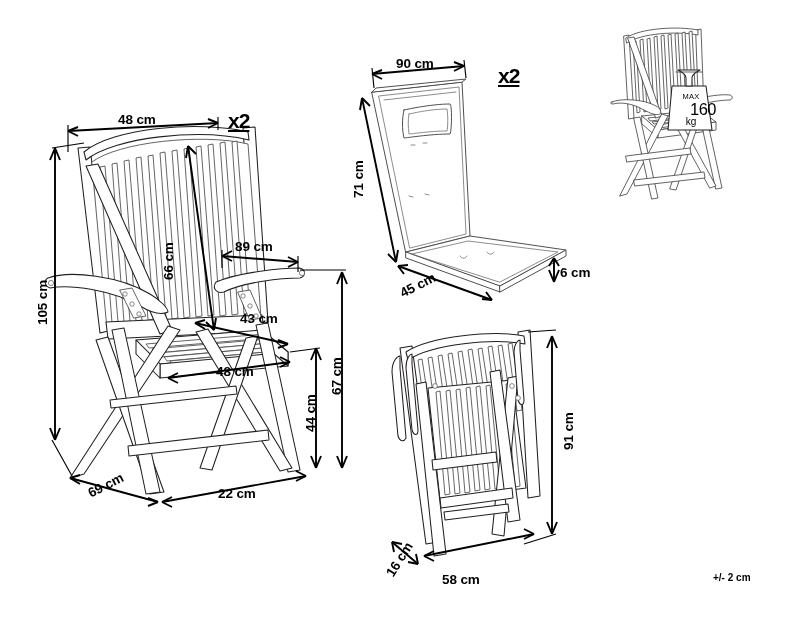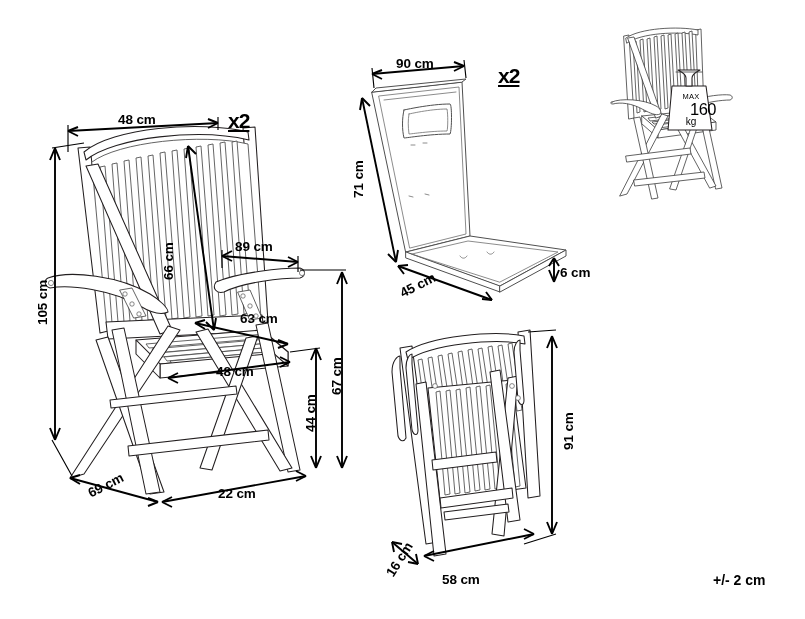--- a/index.html
+++ b/index.html
@@ -75,21 +75,21 @@
   .lbl {
     position: absolute;
     font-family: "Liberation Sans", sans-serif;
     font-weight: bold;
     color: #000000;
     white-space: nowrap;
     line-height: 1;
   }
   .dim-lbl { font-size: 13.5px; letter-spacing: -0.1px; }
   .qty-lbl { font-size: 21px; letter-spacing: -1px; text-decoration: underline; }
-  .tol-lbl { font-size: 14px; text-align: center; }
+  .tol-lbl { font-size: 10px; text-align: center; }
   .rot90  { transform: rotate(-90deg); transform-origin: 0 0; }
   .rot-ang { transform: rotate(-27deg); transform-origin: 0 0; }
   .rot-16  { transform: rotate(-58deg); transform-origin: 0 0; }
   .rot-66  { transform: rotate(-90deg); transform-origin: 0 0; }
   .wblock {
     position: absolute;
     text-align: center;
     font-family: "Liberation Sans", sans-serif;
     font-weight: normal;
     color: #000000;
@@ -357,21 +357,21 @@
     <path class="wood" d="M678 70 C678 70 686 74 686 78 L686 86 L692 86 L692 78 C692 74 700 70 700 70 Z" fill="#ffffff"></path>
     <path class="wood-thin" d="M676 72 L702 72"></path>
   </svg>
 
   <div class="lbl dim-lbl" style="left:118px; top:113px;">48 cm</div>
 
   <div class="lbl dim-lbl rot-66" style="left:162px; top:280px;">66 cm</div>
 
   <div class="lbl dim-lbl" style="left:235px; top:240px;">89 cm</div>
 
-  <div class="lbl dim-lbl" style="left:240px; top:312px;">63 cm</div>
+  <div class="lbl dim-lbl" style="left:240px; top:312px;">43 cm</div>
 
   <div class="lbl dim-lbl" style="left:216px; top:365px;">48 cm</div>
 
   <div class="lbl dim-lbl rot90" style="left:36px; top:325px;">105 cm</div>
 
   <div class="lbl dim-lbl rot90" style="left:330px; top:395px;">67 cm</div>
 
   <div class="lbl dim-lbl rot90" style="left:304px; top:432px;">44 cm</div>
 
   <div class="lbl dim-lbl rot-ang" style="left:86px; top:488px;">69 cm</div>

